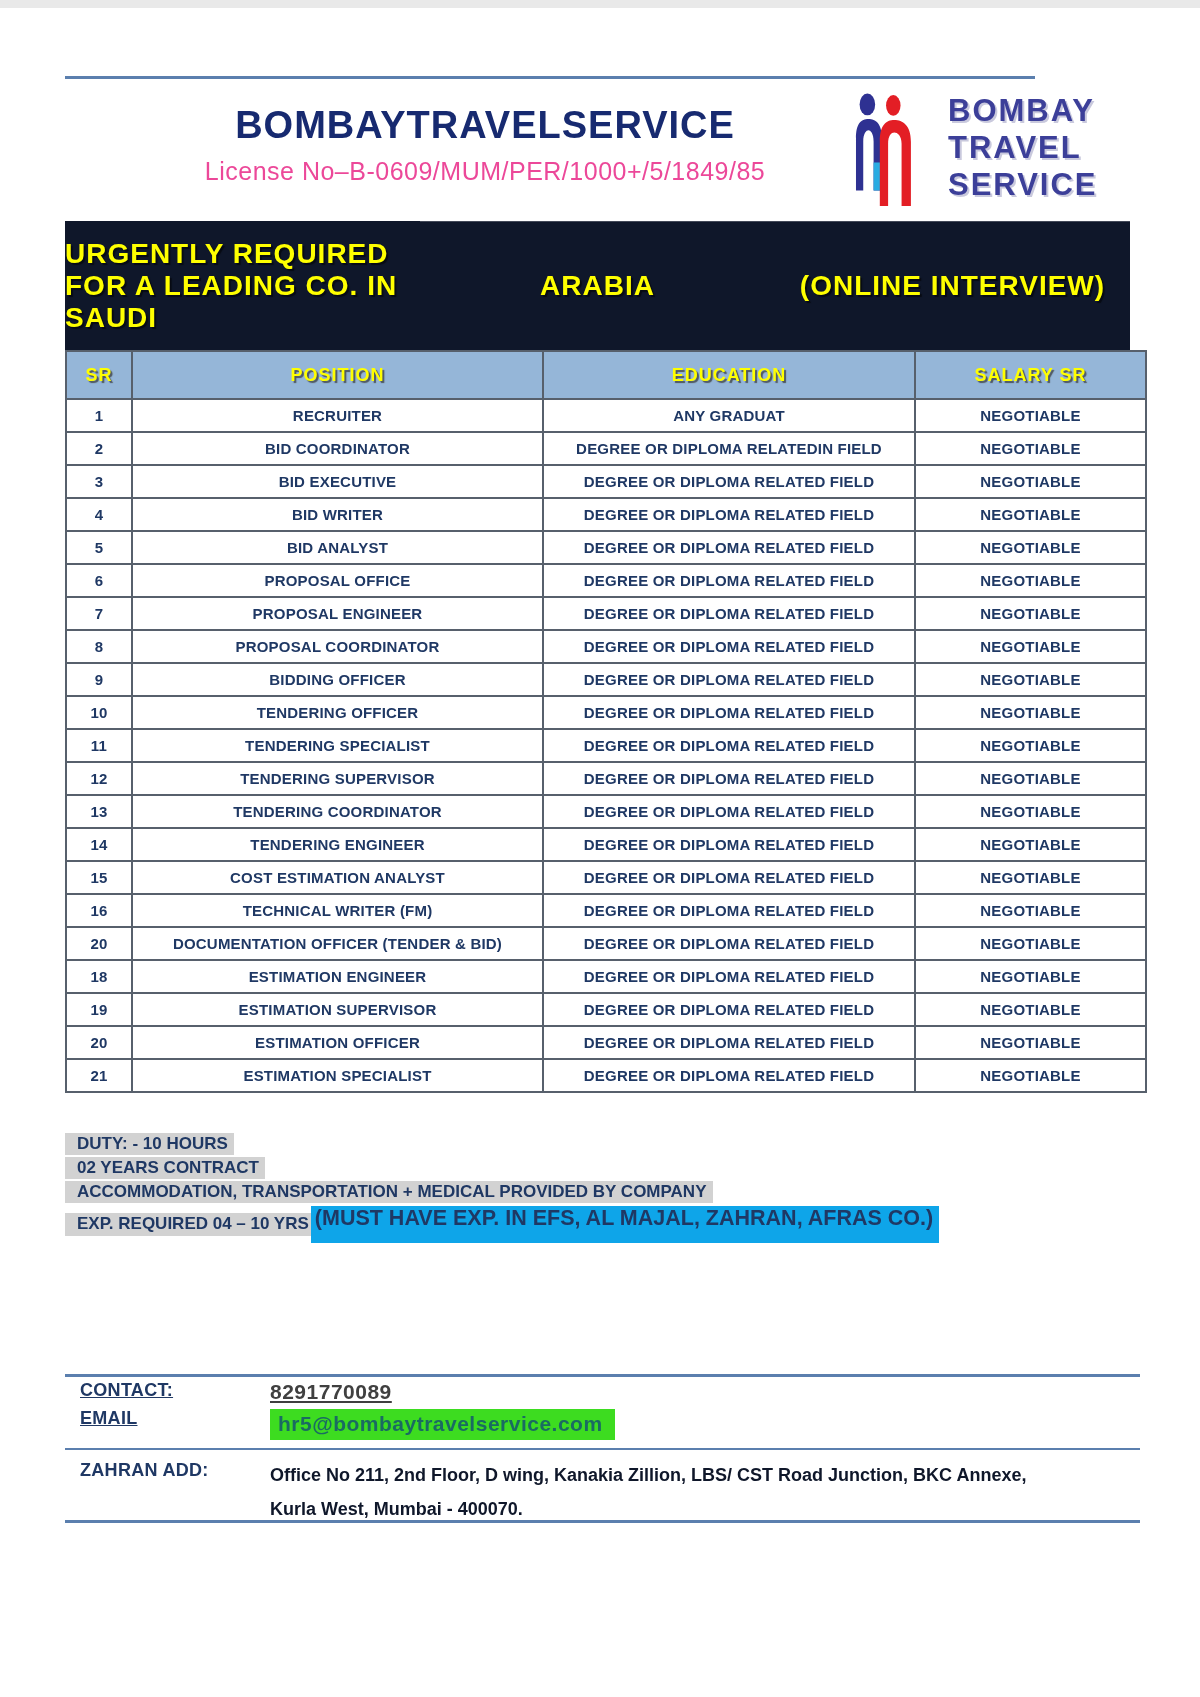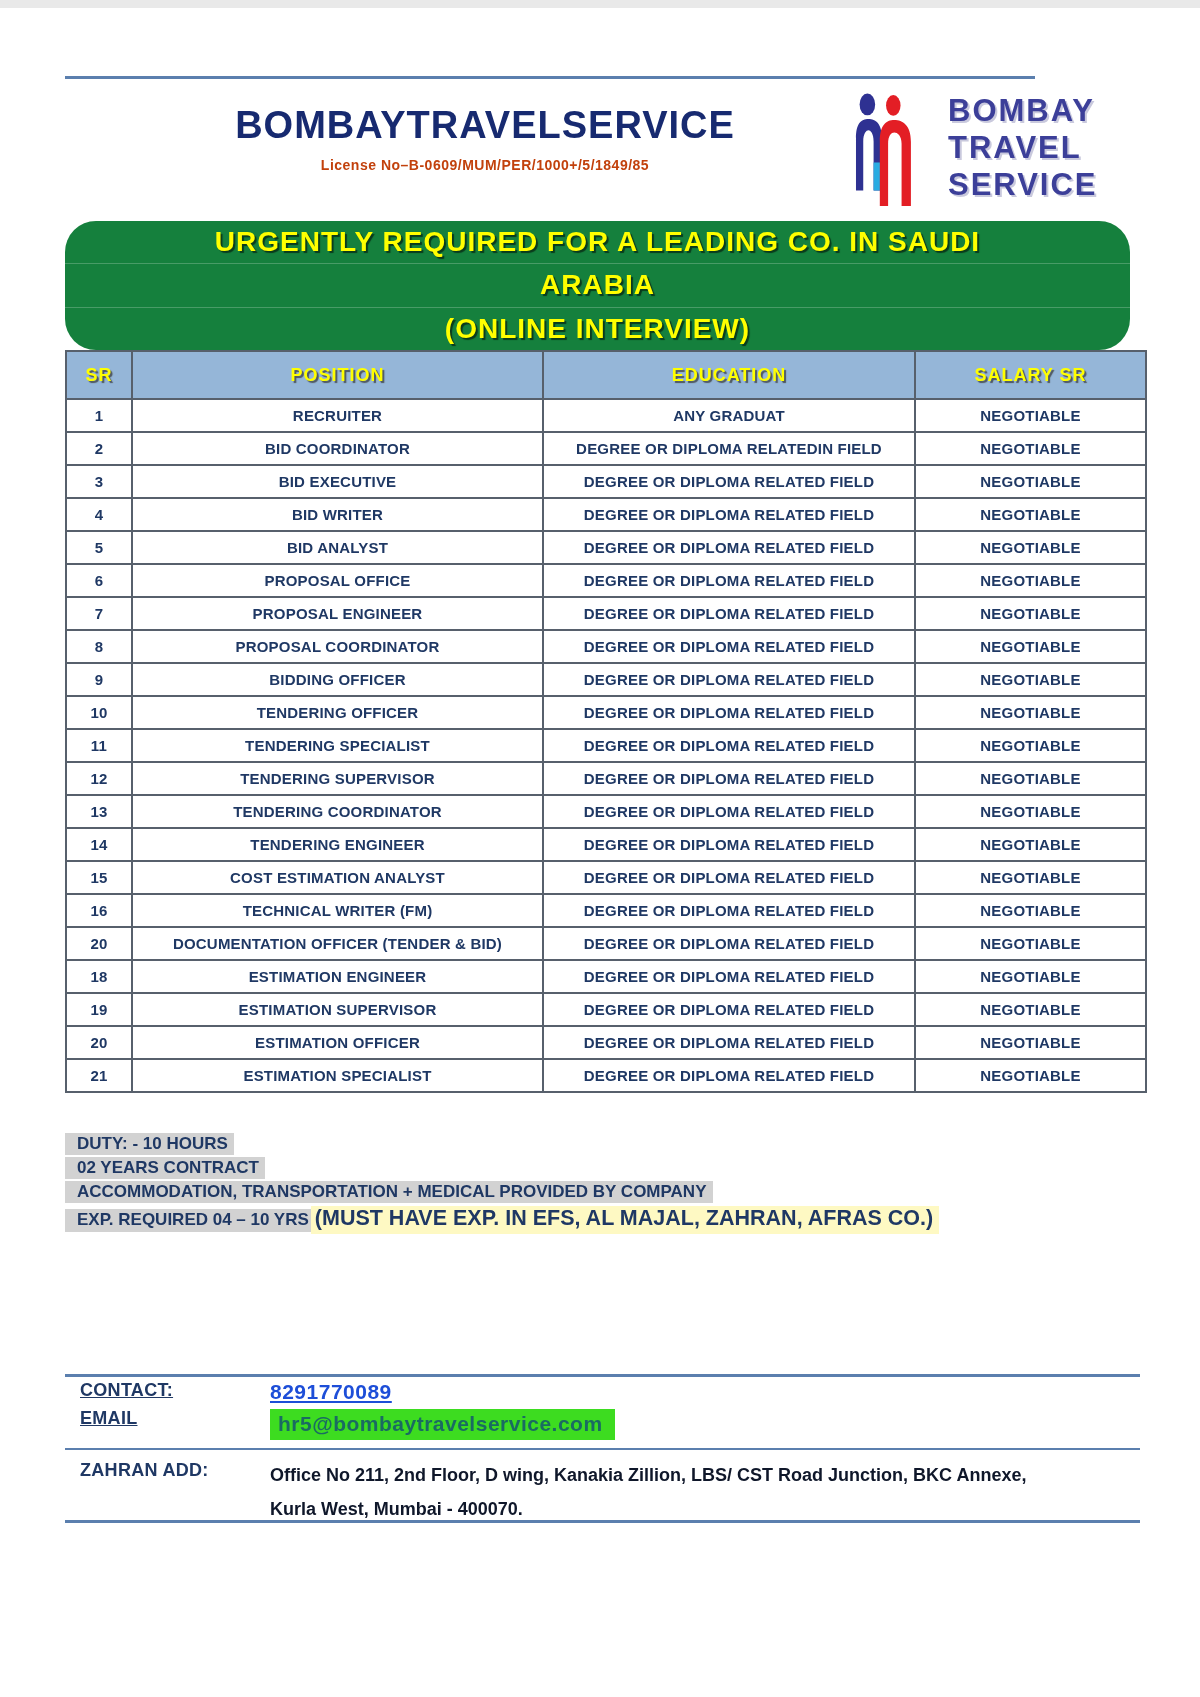--- a/index.html
+++ b/index.html
@@ -10,30 +10,30 @@
   }
   .rule { position:absolute; background:#5b7fae; }
   .top-rule   { left:65px; top:68px;  width:970px;  height:3px; }
   .mid-rule   { left:65px; top:1366px; width:1075px; height:3px; }
   .mid-rule2  { left:65px; top:1440px; width:1075px; height:2px; }
   .bottom-rule{ left:65px; top:1512px; width:1075px; height:3px; }
 
   
   .doc-title-block { position:absolute; left:65px; top:96px; width:840px; text-align:center; }
   .doc-title   { font-size:38px; font-weight:bold; color:#172a70; letter-spacing:1px; }
-  .doc-license { margin-top:10px; font-size:14px; font-weight:bold; color:#c2410c; letter-spacing:0.5px; }
+  .doc-license { margin-top:10px; font-size:25px; font-weight:normal; color:#ec4899; letter-spacing:0.5px; }
 
   .logo { position:absolute; left:853px; top:84px; display:flex; gap:31px; align-items:flex-start; }
   .logo-figures { width:64px; height:114px; }
   .logo-text { font-size:31px; line-height:37px; font-weight:bold; color:#3c3f99;
                letter-spacing:2px; text-shadow:2px 2px 0 #c9c9dd; }
 
   
   .banner { position:absolute; left:65px; top:213px; width:1065px; height:129px;
-            background:#15803d; display:flex; flex-direction:column;border-radius:31px; }
+            background:#0f172a; display:flex; flex-direction:row; }
   .banner-line { flex:1; display:flex; align-items:center; justify-content:center;
                  color:#ffff00; font-weight:bold; font-size:28px; letter-spacing:1px;
                  text-shadow:2px 2px 1px rgba(0,0,0,0.55); }
   .banner-line + .banner-line { border-top:1px solid rgba(255,255,255,0.22); }
 
   
   .jobs-table { position:absolute; left:65px; top:342px; width:1080px;
                 border-collapse:collapse; table-layout:fixed; }
   .jobs-table col.c-sr  { width:66px; }
   .jobs-table col.c-pos { width:411px; }
@@ -47,30 +47,30 @@
   .jobs-table td {
     height:33px; background:#ffffff; color:#1f3864; font-size:15px; font-weight:bold;
     text-align:center; vertical-align:middle; border:2px solid #57606c;
     letter-spacing:0.2px;
   }
 
   
   .notes { position:absolute; left:65px; top:1126px; }
   .note-line { margin-bottom:4px; font-size:17px; font-weight:bold; color:#1f3864; white-space:nowrap; }
   .hl-gray   { background:#d2d2d2; padding:1px 6px 2px 12px; }
-  .hl-yellow { background:#fef9c3; padding:0 6px 3px 4px; font-size:21.5px; }
+  .hl-yellow { background:#0ea5e9; padding:0 6px 12px 4px; font-size:21.5px; }
   .note-exp  { margin-top:2px; display:flex; align-items:center; }
   .note-exp .hl-gray { padding-right:2px; }
 
   
   .c-label { position:absolute; font-size:18px; font-weight:bold; color:#1f3864;
              text-decoration:underline; letter-spacing:0.3px; }
   .c-label.no-underline { text-decoration:none; }
   .c-phone { position:absolute; left:270px; top:1372px; font-size:21px; font-weight:bold;
-             color:#1d4ed8; text-decoration:underline; letter-spacing:0.5px; }
+             color:#404040; text-decoration:underline; letter-spacing:0.5px; }
   .c-email { position:absolute; left:270px; top:1401px; background:#3ddc20; color:#1a6b62;
              font-size:21px; font-weight:bold; padding:3px 12px 4px 8px; letter-spacing:0.5px; }
   .c-address { position:absolute; left:270px; top:1450px; width:780px; font-size:18px;
                font-weight:bold; color:#0f172a; line-height:34px; }
 </style>
 </head>
 <body>
 
 <div class="page">
 

